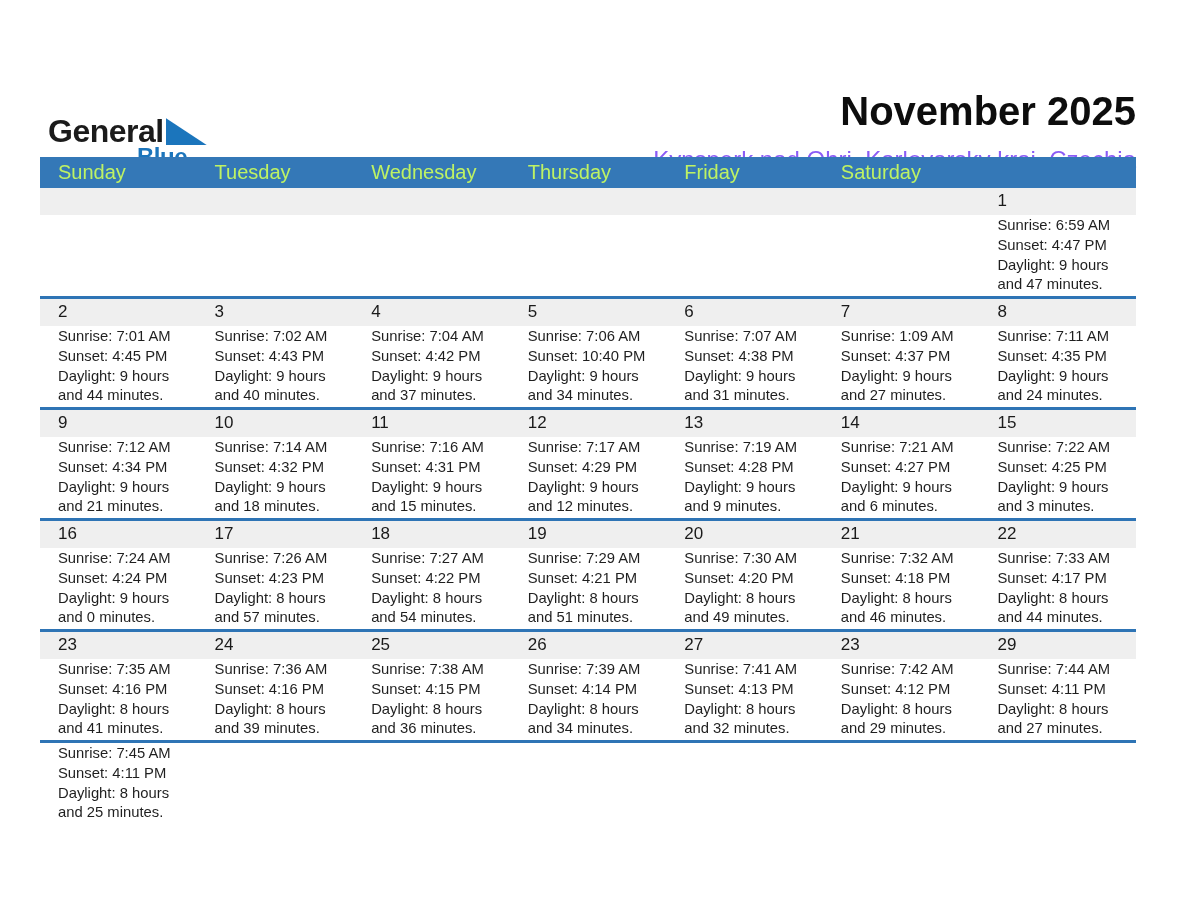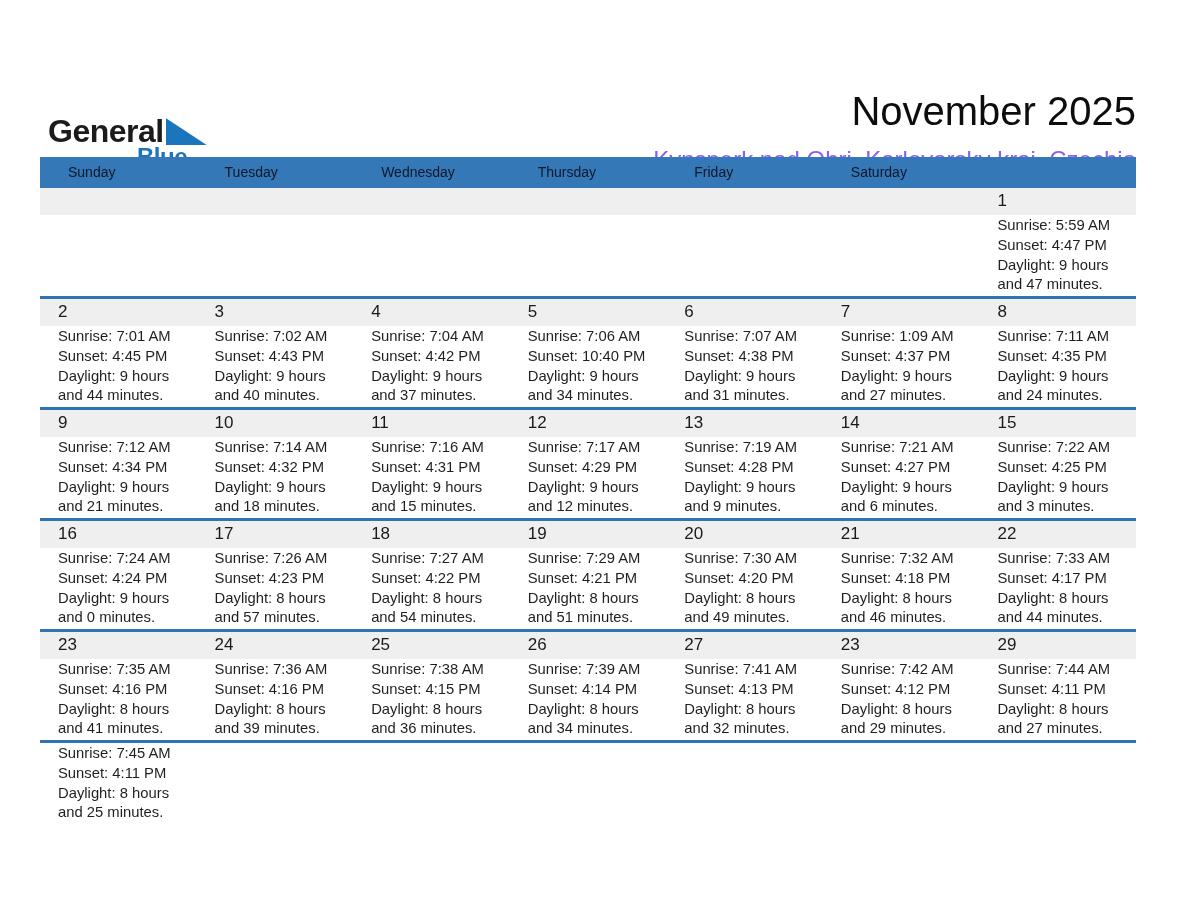--- a/index.html
+++ b/index.html
@@ -26,32 +26,32 @@
     width: 41px; height: 27px; margin-top: 3px; margin-left: 2px;
     background: var(--logo-blue, #1b75bc);
     clip-path: polygon(0 0, 100% 100%, 0 100%);
   }
   .logo-blue-text {
     font-size: 24px; font-weight: 600; letter-spacing: -0.5px;
     color: var(--logo-blue, #1b75bc);
     margin-left: 89px; margin-top: -7px; line-height: 34px;
   }
   .titles { text-align: right; }
-  .title { font-size: 40px; color: #0d0d0d; font-weight: 400; line-height: 46px; }
+  .title { font-size: 40px; color: #0d0d0d; font-weight: 700; line-height: 46px; }
   .subtitle { font-size: 24px; color: #8b5cf6; font-weight: 400; margin-top: 12px; }
 
   
   .calendar { position: absolute; left: 40px; top: 157px; width: 1096px; }
   .weekday-row {
     display: grid; grid-template-columns: repeat(7, 1fr);
     background: var(--header-bg, #3478b7);
     height: 31px;
   }
   .weekday-cell {
-    color: #0f172a; font-size: 14px; line-height: 31px; padding-left: 28px;
+    color: #bef264; font-size: 20px; line-height: 31px; padding-left: 18px;
     white-space: nowrap; overflow: hidden;
   }
   .week { border-top: 3px solid var(--divider, #2e74b5); }
   .week:first-of-type { border-top: none; }
   .num-band {
     display: grid; grid-template-columns: repeat(7, 1fr);
     background: var(--band-bg, #efefef);
     height: 27px;
   }
   .day-number {
@@ -107,21 +107,21 @@
             <div class="day-number">1</div>
           </div>
           <div class="content-row">
             <div class="day-cell"></div>
             <div class="day-cell"></div>
             <div class="day-cell"></div>
             <div class="day-cell"></div>
             <div class="day-cell"></div>
             <div class="day-cell"></div>
             <div class="day-cell">
-              <span class="info-line">Sunrise: 5:59 AM</span>
+              <span class="info-line">Sunrise: 6:59 AM</span>
               <span class="info-line">Sunset: 4:47 PM</span>
               <span class="info-line">Daylight: 9 hours</span>
               <span class="info-line">and 47 minutes.</span>
             </div>
           </div>
         </div>
         <div class="week">
           <div class="num-band">
             <div class="day-number">2</div>
             <div class="day-number">3</div>

